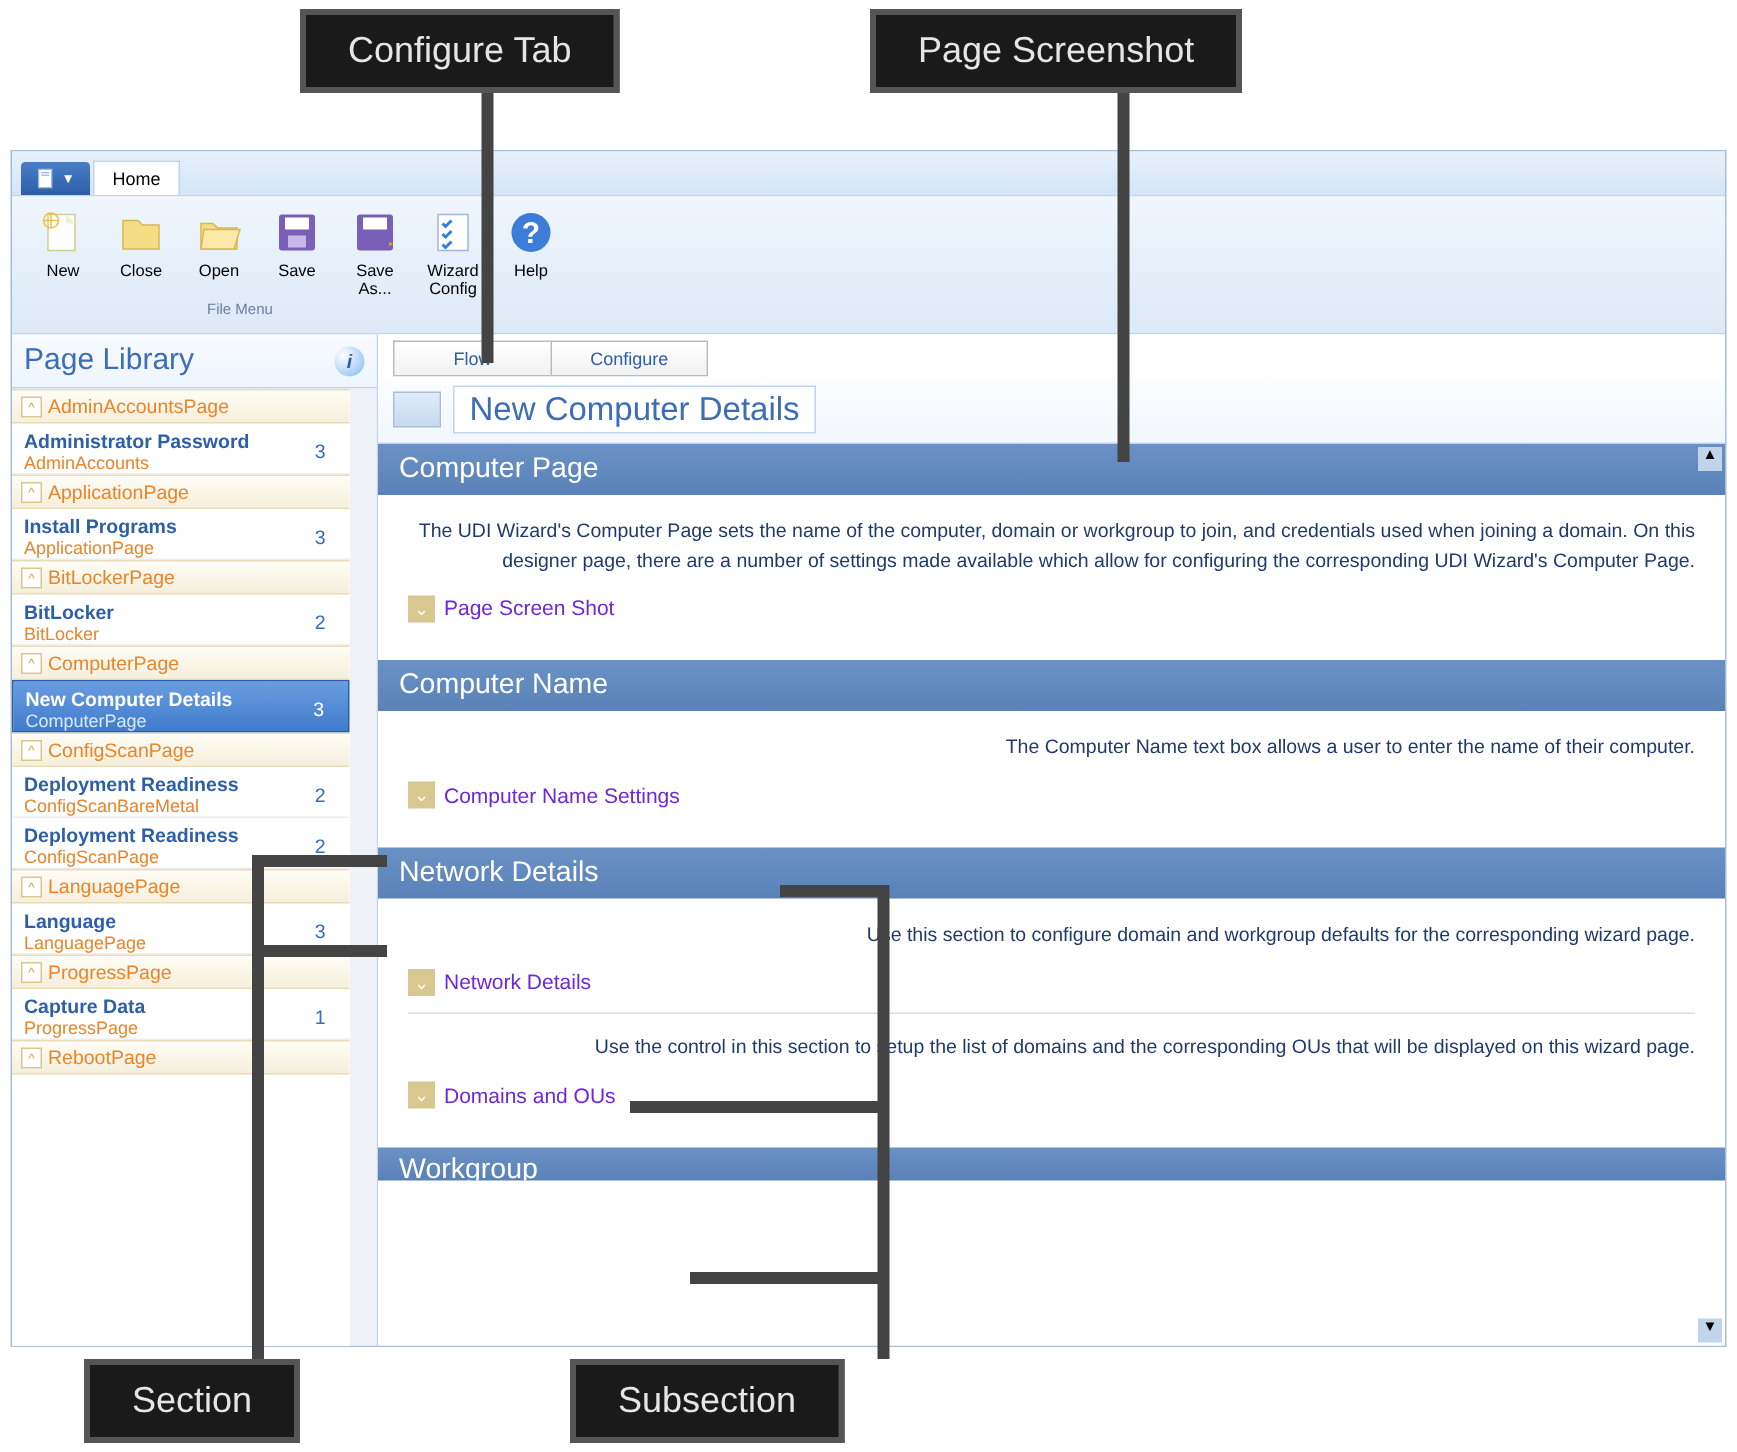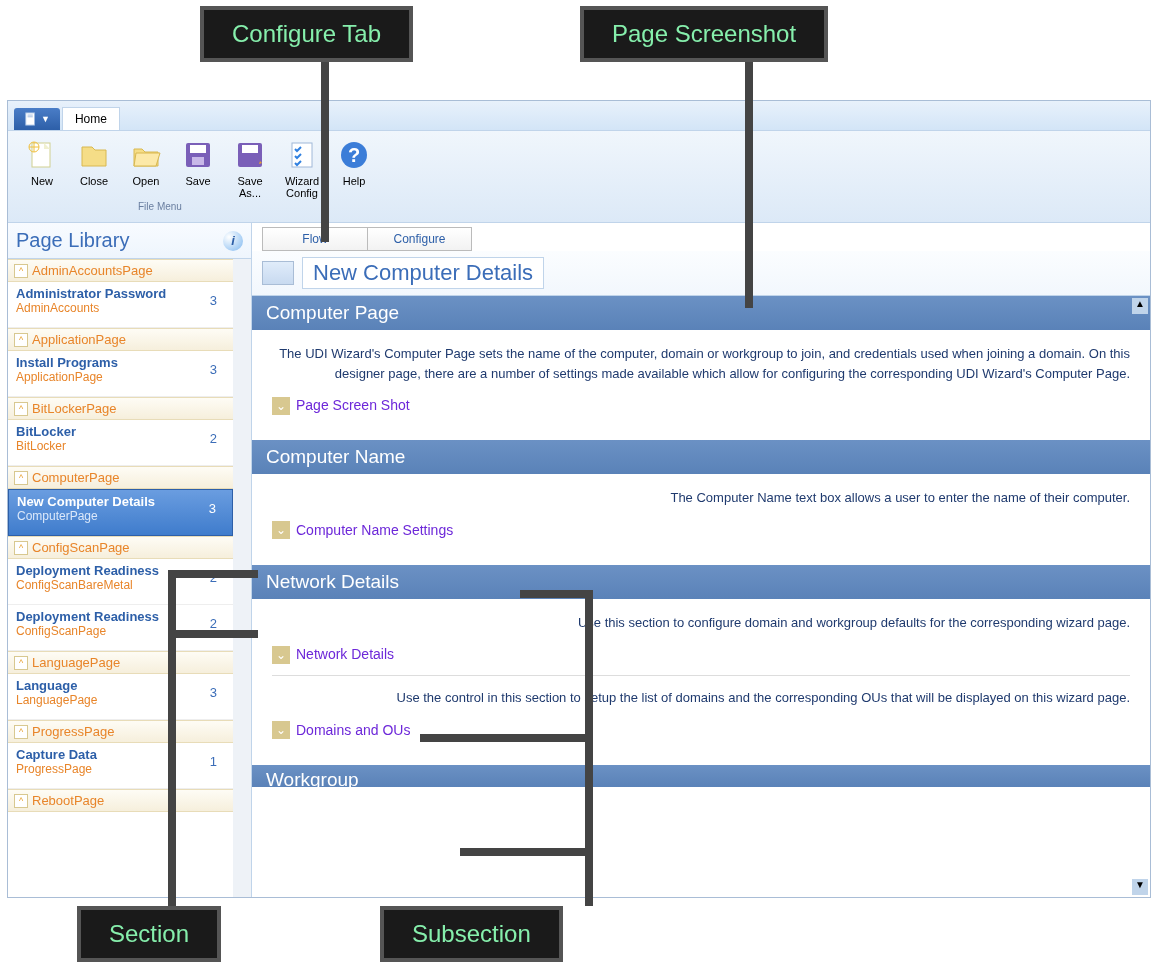--- a/index.html
+++ b/index.html
@@ -1,19 +1,19 @@
 <!DOCTYPE html>
 <html><head>
 <meta charset="utf-8">
 <style>
   * { box-sizing: border-box; margin: 0; padding: 0; }
   body { font-family: "Segoe UI", Tahoma, sans-serif; background: #fff; width: 1158px; height: 968px; position: relative; overflow: hidden; }
   
   
-  .callout { position: absolute; background: #1a1a1a; color: #86efac; font-size: 24px; padding: 10px 28px; border: 4px solid #555; z-index: 100; }
+  .callout { position: absolute; background: #1a1a1a; color: #e5e5e5; font-size: 24px; padding: 10px 28px; border: 4px solid #555; z-index: 100; }
   .callout-line { position: absolute; background: #444; z-index: 90; }
   
   
   .app-window { position: absolute; top: 100px; left: 7px; width: 1144px; height: 798px; border: 1px solid #a9bdd6; background: #fff; }
   
   
   .titlebar { height: 30px; background: linear-gradient(#e8f1fb, #d3e5f7); border-bottom: 1px solid #c0d4ea; display: flex; align-items: flex-end; }
   .app-icon-tab { display: flex; align-items: center; padding: 3px 10px; background: linear-gradient(#4a7dc7, #2d5fa8); border-radius: 3px 3px 0 0; margin-left: 6px; height: 22px; }
   .app-icon-tab svg { width: 14px; height: 14px; }
   .app-icon-tab .caret { color: #fff; font-size: 9px; margin-left: 3px; }
@@ -36,21 +36,21 @@
   .info-circle { width: 20px; height: 20px; border-radius: 50%; background: radial-gradient(circle at 30% 30%, #fff, #7fb8f0); color: #2d5fa8; font-weight: bold; font-style: italic; font-size: 13px; display: flex; align-items: center; justify-content: center; }
   
   .tree { flex: 1; overflow-y: auto; background: #fff; border-right: 18px solid #eef2f7; position: relative; }
   .tree-thumb { position: absolute; right: -16px; top: 2px; width: 14px; height: 160px; background: linear-gradient(#d8e4f2,#c0d4ea); border-radius: 2px; }
   .tree-down { position: absolute; right: -17px; bottom: 2px; width: 16px; height: 16px; background: #c0d4ea; font-size: 10px; text-align: center; line-height: 16px; color: #2d5fa8; }
   
   .cat { background: linear-gradient(#fefcf5,#f6efdc); border: 1px solid #e8dcb8; border-left: none; border-right: none; padding: 3px 6px; display: flex; align-items: center; }
   .cat-exp { width: 14px; height: 14px; background: #fff; border: 1px solid #d8c890; font-size: 9px; color: #e8a030; display: flex; align-items: center; justify-content: center; margin-right: 4px; }
   .cat-name { color: #e8852a; font-size: 13px; }
   
-  .item { padding: 4px 8px 12px; border-bottom: 1px solid #eee; display: flex; justify-content: space-between; align-items: flex-start; cursor: pointer; }
+  .item { padding: 4px 8px 0; border-bottom: 1px solid #eee; display: flex; justify-content: space-between; align-items: flex-start; cursor: pointer; }
   .item-texts { display: flex; flex-direction: column; }
   .item-title { color: #2d5fa8; font-weight: 600; font-size: 13px; }
   .item-sub { color: #e8852a; font-size: 12px; }
   .item-count { color: #3b6db8; font-size: 13px; padding-right: 8px; align-self: center; }
   .item.selected { background: linear-gradient(#6a9de0,#3f7ccc); border: 1px solid #2d5fa8; }
   .item.selected .item-title { color: #fff; }
   .item.selected .item-sub { color: #dbe8fa; }
   .item.selected .item-count { color: #fff; }
   
   
@@ -75,21 +75,21 @@
   .subsec-exp { width: 18px; height: 18px; background: #d8c890; color: #fff; display: flex; align-items: center; justify-content: center; font-size: 12px; margin-right: 6px; }
   .subsec-name { color: #6d28d9; font-size: 14px; }
   
   .sec-partial { background: linear-gradient(#6b91c4, #5a82b8); color: #fff; padding: 4px 14px 0; font-size: 19px; font-weight: 300; height: 22px; overflow: hidden; }
 </style>
 </head>
 <body>
 
 <div class="callout" style="top:6px; left:200px;">Configure Tab</div>
 <div class="callout" style="top:6px; left:580px;">Page Screenshot</div>
-<div class="callout" style="top:906px; left:77px;">Section</div>
+<div class="callout" style="top:906px; left:56px;">Section</div>
 <div class="callout" style="top:906px; left:380px;">Subsection</div>
 
 <div class="callout-line" style="top:58px; left:321px; width:8px; height:184px;"></div>
 <div class="callout-line" style="top:58px; left:745px; width:8px; height:250px;"></div>
 <div class="callout-line" style="top:570px; left:168px; width:8px; height:336px;"></div>
 <div class="callout-line" style="top:570px; left:168px; width:90px; height:8px;"></div>
 <div class="callout-line" style="top:630px; left:168px; width:90px; height:8px;"></div>
 <div class="callout-line" style="top:590px; left:585px; width:8px; height:316px;"></div>
 <div class="callout-line" style="top:590px; left:520px; width:70px; height:8px;"></div>
 <div class="callout-line" style="top:734px; left:420px; width:170px; height:8px;"></div>

